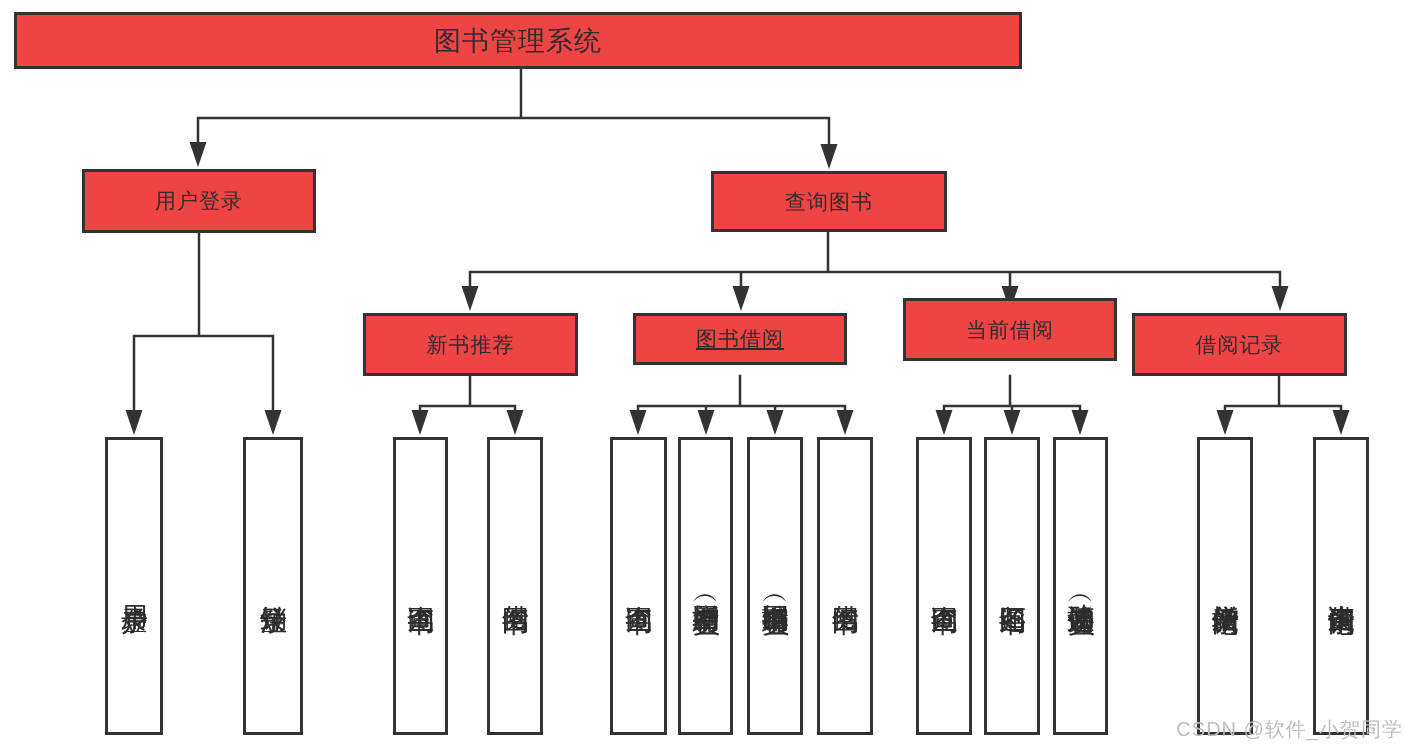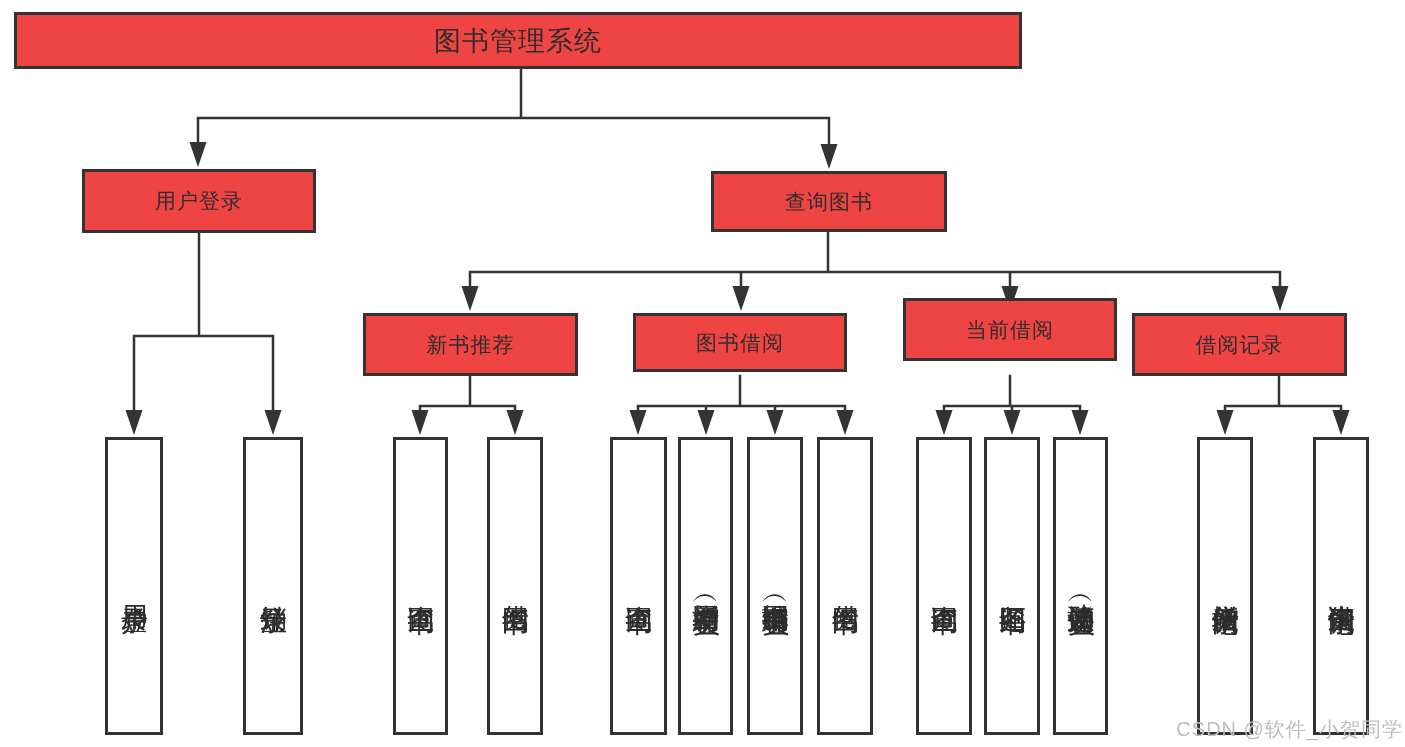--- a/index.html
+++ b/index.html
@@ -111,21 +111,21 @@
       M1216.5 410 L1233.5 410 L1225 435 Z
       M1332.5 410 L1349.5 410 L1341 435 Z"></path>
   </svg>
 
   <div class="box root" style="left:14px;top:12px;width:1008px;height:57px;">图书管理系统</div>
 
   <div class="box" style="left:82px;top:169px;width:234px;height:64px;">用户登录</div>
   <div class="box" style="left:711px;top:171px;width:236px;height:61px;">查询图书</div>
 
   <div class="box" style="left:363px;top:313px;width:215px;height:63px;">新书推荐</div>
-  <div class="box" style="left:633px;top:313px;width:214px;height:59px;">图书借阅</div>
+  <div class="box" style="left:633px;top:313px;width:214px;height:52px;text-decoration:underline;">图书借阅</div>
   <div class="box" style="left:903px;top:298px;width:214px;height:63px;">当前借阅</div>
   <div class="box" style="left:1132px;top:313px;width:215px;height:63px;">借阅记录</div>
 
   <div class="vbox" style="left:105px;top:437px;width:58px;height:298px;">
     <span>用户登录</span>
   </div>
   <div class="vbox" style="left:243px;top:437px;width:60px;height:298px;">
     <span>注销登录</span>
   </div>
 

